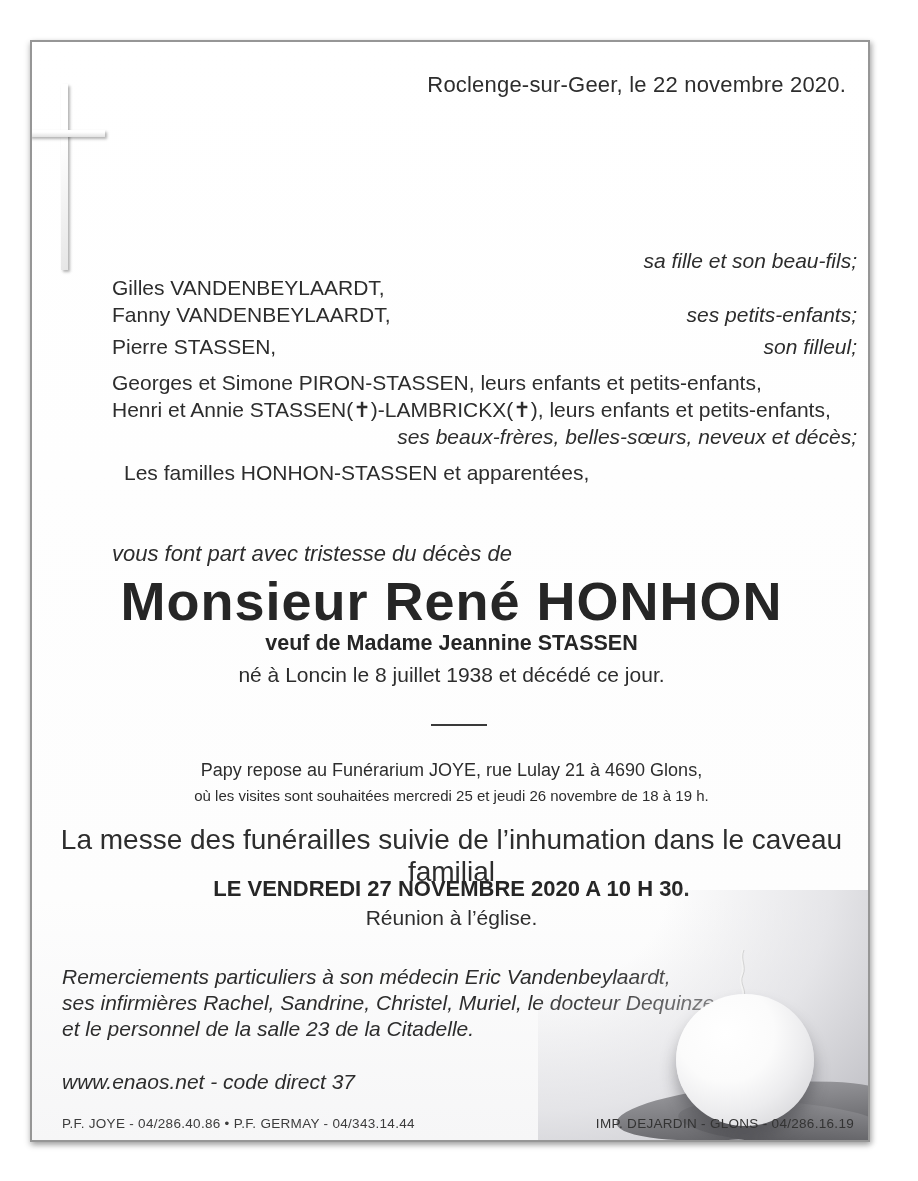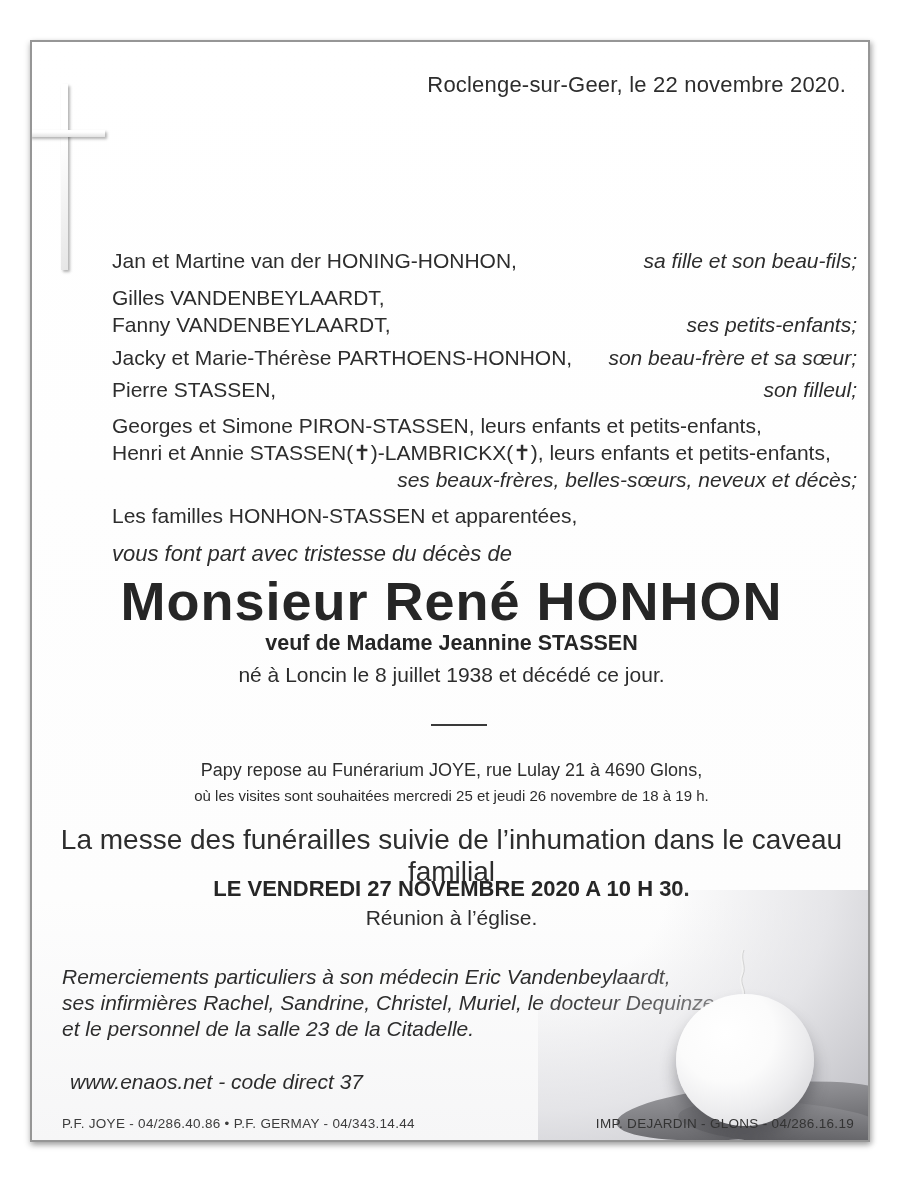--- a/index.html
+++ b/index.html
@@ -14,39 +14,39 @@
     background:linear-gradient(135deg,#ffffff 30%,#e6e6e6 100%);
     box-shadow:2px 2px 3px rgba(0,0,0,.30);}
   .cross .h{position:absolute;left:-3px;top:88px;width:76px;height:7px;
     background:linear-gradient(180deg,#ffffff 30%,#e2e2e2 100%);
     box-shadow:2px 2px 3px rgba(0,0,0,.30);}
   .dateline{position:absolute;top:30px;right:22px;font-size:22px;letter-spacing:.2px;}
   .mourners{position:absolute;left:80px;right:11px;top:205px;font-size:21px;line-height:27px;}
   .mrow{display:flex;justify-content:space-between;}
   .mrow .l{white-space:nowrap;}
   .mrow .r{font-style:italic;text-align:right;flex:1;white-space:nowrap;}
-  .mrow.g1{margin-top:10px;}
+  .mrow.g1{}
   .mrow.g3{margin-top:6px;}
   .mrow.g4{margin-top:5px;}
   .mrow.g5{margin-top:9px;}
-  .mrow.g8{margin-top:9px;}
+  .mrow.g8{margin-top:9px;margin-left:12px;}
   .intro{position:absolute;left:80px;top:499px;font-size:22px;font-style:italic;}
   .ctr{position:absolute;left:7px;right:4px;text-align:center;}
   .deceased{top:528px;font-size:54px;font-weight:bold;letter-spacing:1px;color:#262626;}
   .widower{top:589px;font-size:21.5px;font-weight:bold;color:#262626;}
   .lifedates{top:621px;font-size:21px;}
   .divider{position:absolute;left:399px;top:682px;width:56px;height:2px;background:#3a3a3a;}
   .vis1{top:718px;font-size:18px;}
   .vis2{top:745px;font-size:15px;}
   .fun1{top:782px;font-size:28px;}
   .fun2{top:808px;font-size:21px;}
   .fun3{top:834px;font-size:22px;font-weight:bold;color:#262626;}
   .fun4{top:864px;font-size:21px;}
   .thanks{position:absolute;left:30px;top:922px;font-size:21px;font-style:italic;line-height:26px;}
-  .website{position:absolute;left:30px;top:1028px;font-size:21px;font-style:italic;margin-left:8px;}
+  .website{position:absolute;left:30px;top:1028px;font-size:21px;font-style:italic;}
   
   .photo{position:absolute;right:0;bottom:0;width:330px;height:250px;overflow:hidden;
     background:radial-gradient(ellipse 130% 130% at 0% 0%,
       rgba(255,255,255,0) 30%, rgba(222,222,226,.75) 68%, #c3c3c8 100%);}
   .dish{position:absolute;border-radius:50%;}
   .dish.d1{left:78px;top:194px;width:280px;height:54px;transform:rotate(-5deg);
     background:linear-gradient(180deg,#97979b,#66666a);}
   .dish.d2{left:140px;top:212px;width:210px;height:42px;transform:rotate(4deg);
     background:linear-gradient(180deg,#8a8a8e,#5d5d61);}
   .sphere{position:absolute;left:138px;top:104px;width:138px;height:132px;border-radius:50%;
@@ -64,34 +64,29 @@
 
   <div class="cross">
     <div class="v"></div>
     <div class="h"></div>
   </div>
 
   <div class="dateline">Roclenge-sur-Geer, le 22 novembre 2020.</div>
 
   <div class="mourners">
     <div class="mrow g0">
-      <span class="l">Jan et Martine van der HONING-HONHON,</span>
       <span class="r">sa fille et son beau-fils;</span>
     </div>
     <div class="mrow g1">
       <span class="l">Gilles VANDENBEYLAARDT,</span>
       <span class="r"></span>
     </div>
     <div class="mrow g2">
       <span class="l">Fanny VANDENBEYLAARDT,</span>
       <span class="r">ses petits-enfants;</span>
-    </div>
-    <div class="mrow g3">
-      <span class="l">Jacky et Marie-Thérèse PARTHOENS-HONHON,</span>
-      <span class="r">son beau-frère et sa sœur;</span>
     </div>
     <div class="mrow g4">
       <span class="l">Pierre STASSEN,</span>
       <span class="r">son filleul;</span>
     </div>
     <div class="mrow g5">
       <span class="l">Georges et Simone PIRON-STASSEN, leurs enfants et petits-enfants,</span>
       <span class="r"></span>
     </div>
     <div class="mrow g6">

